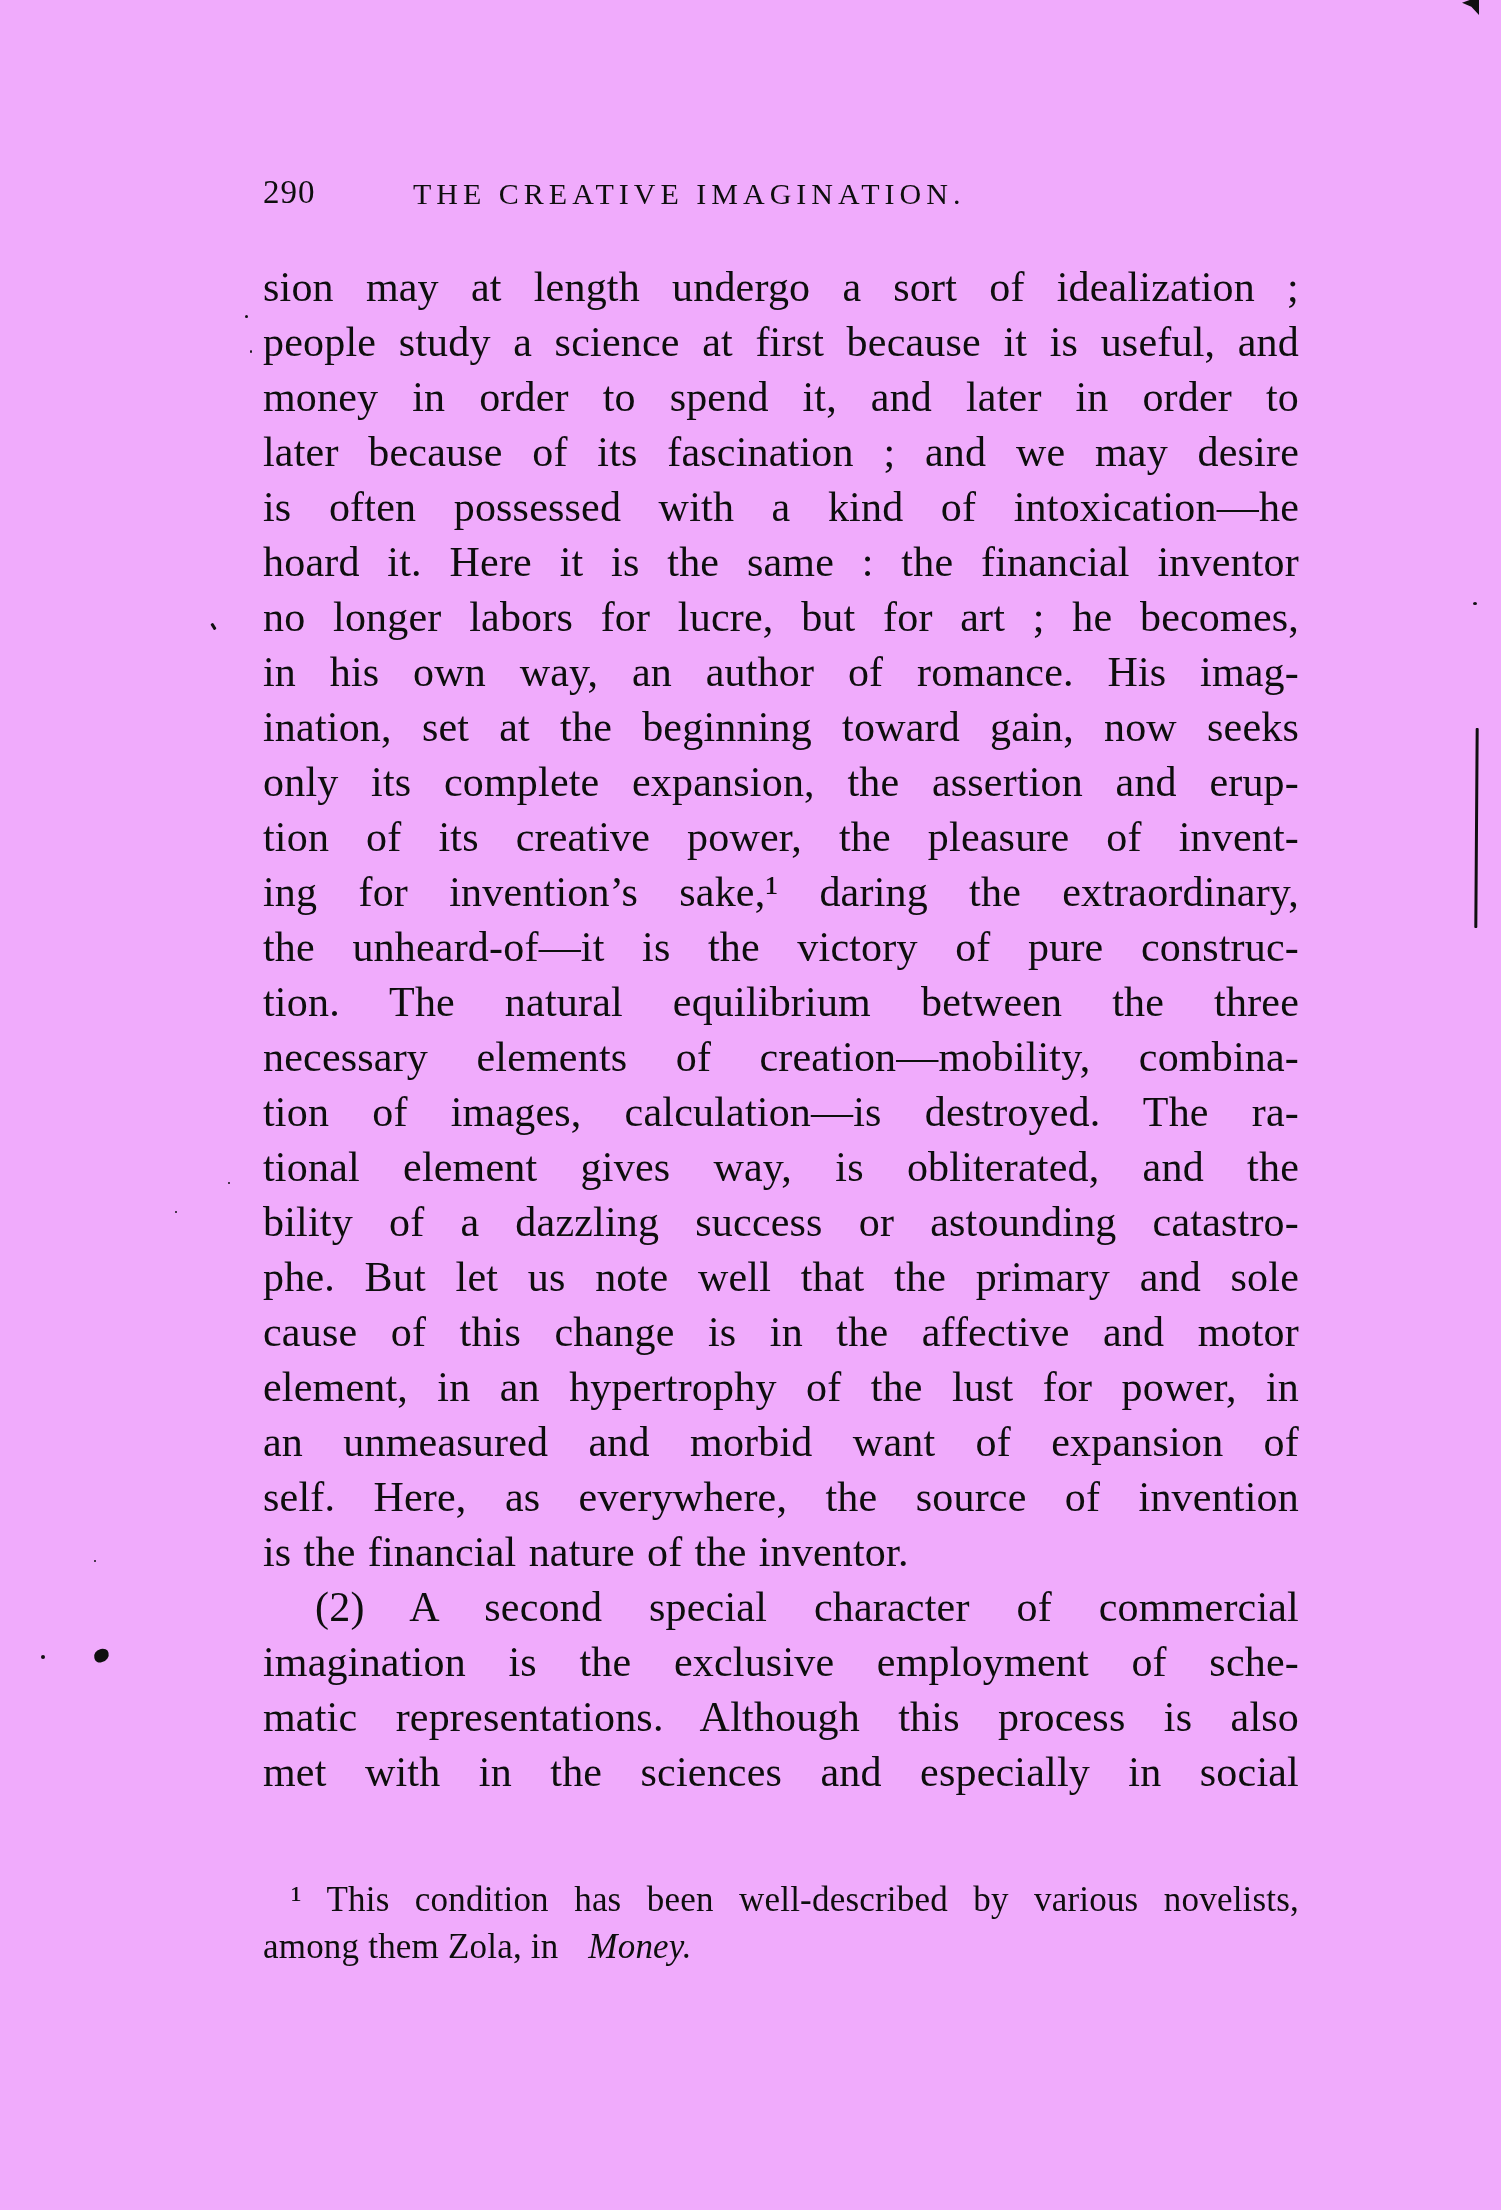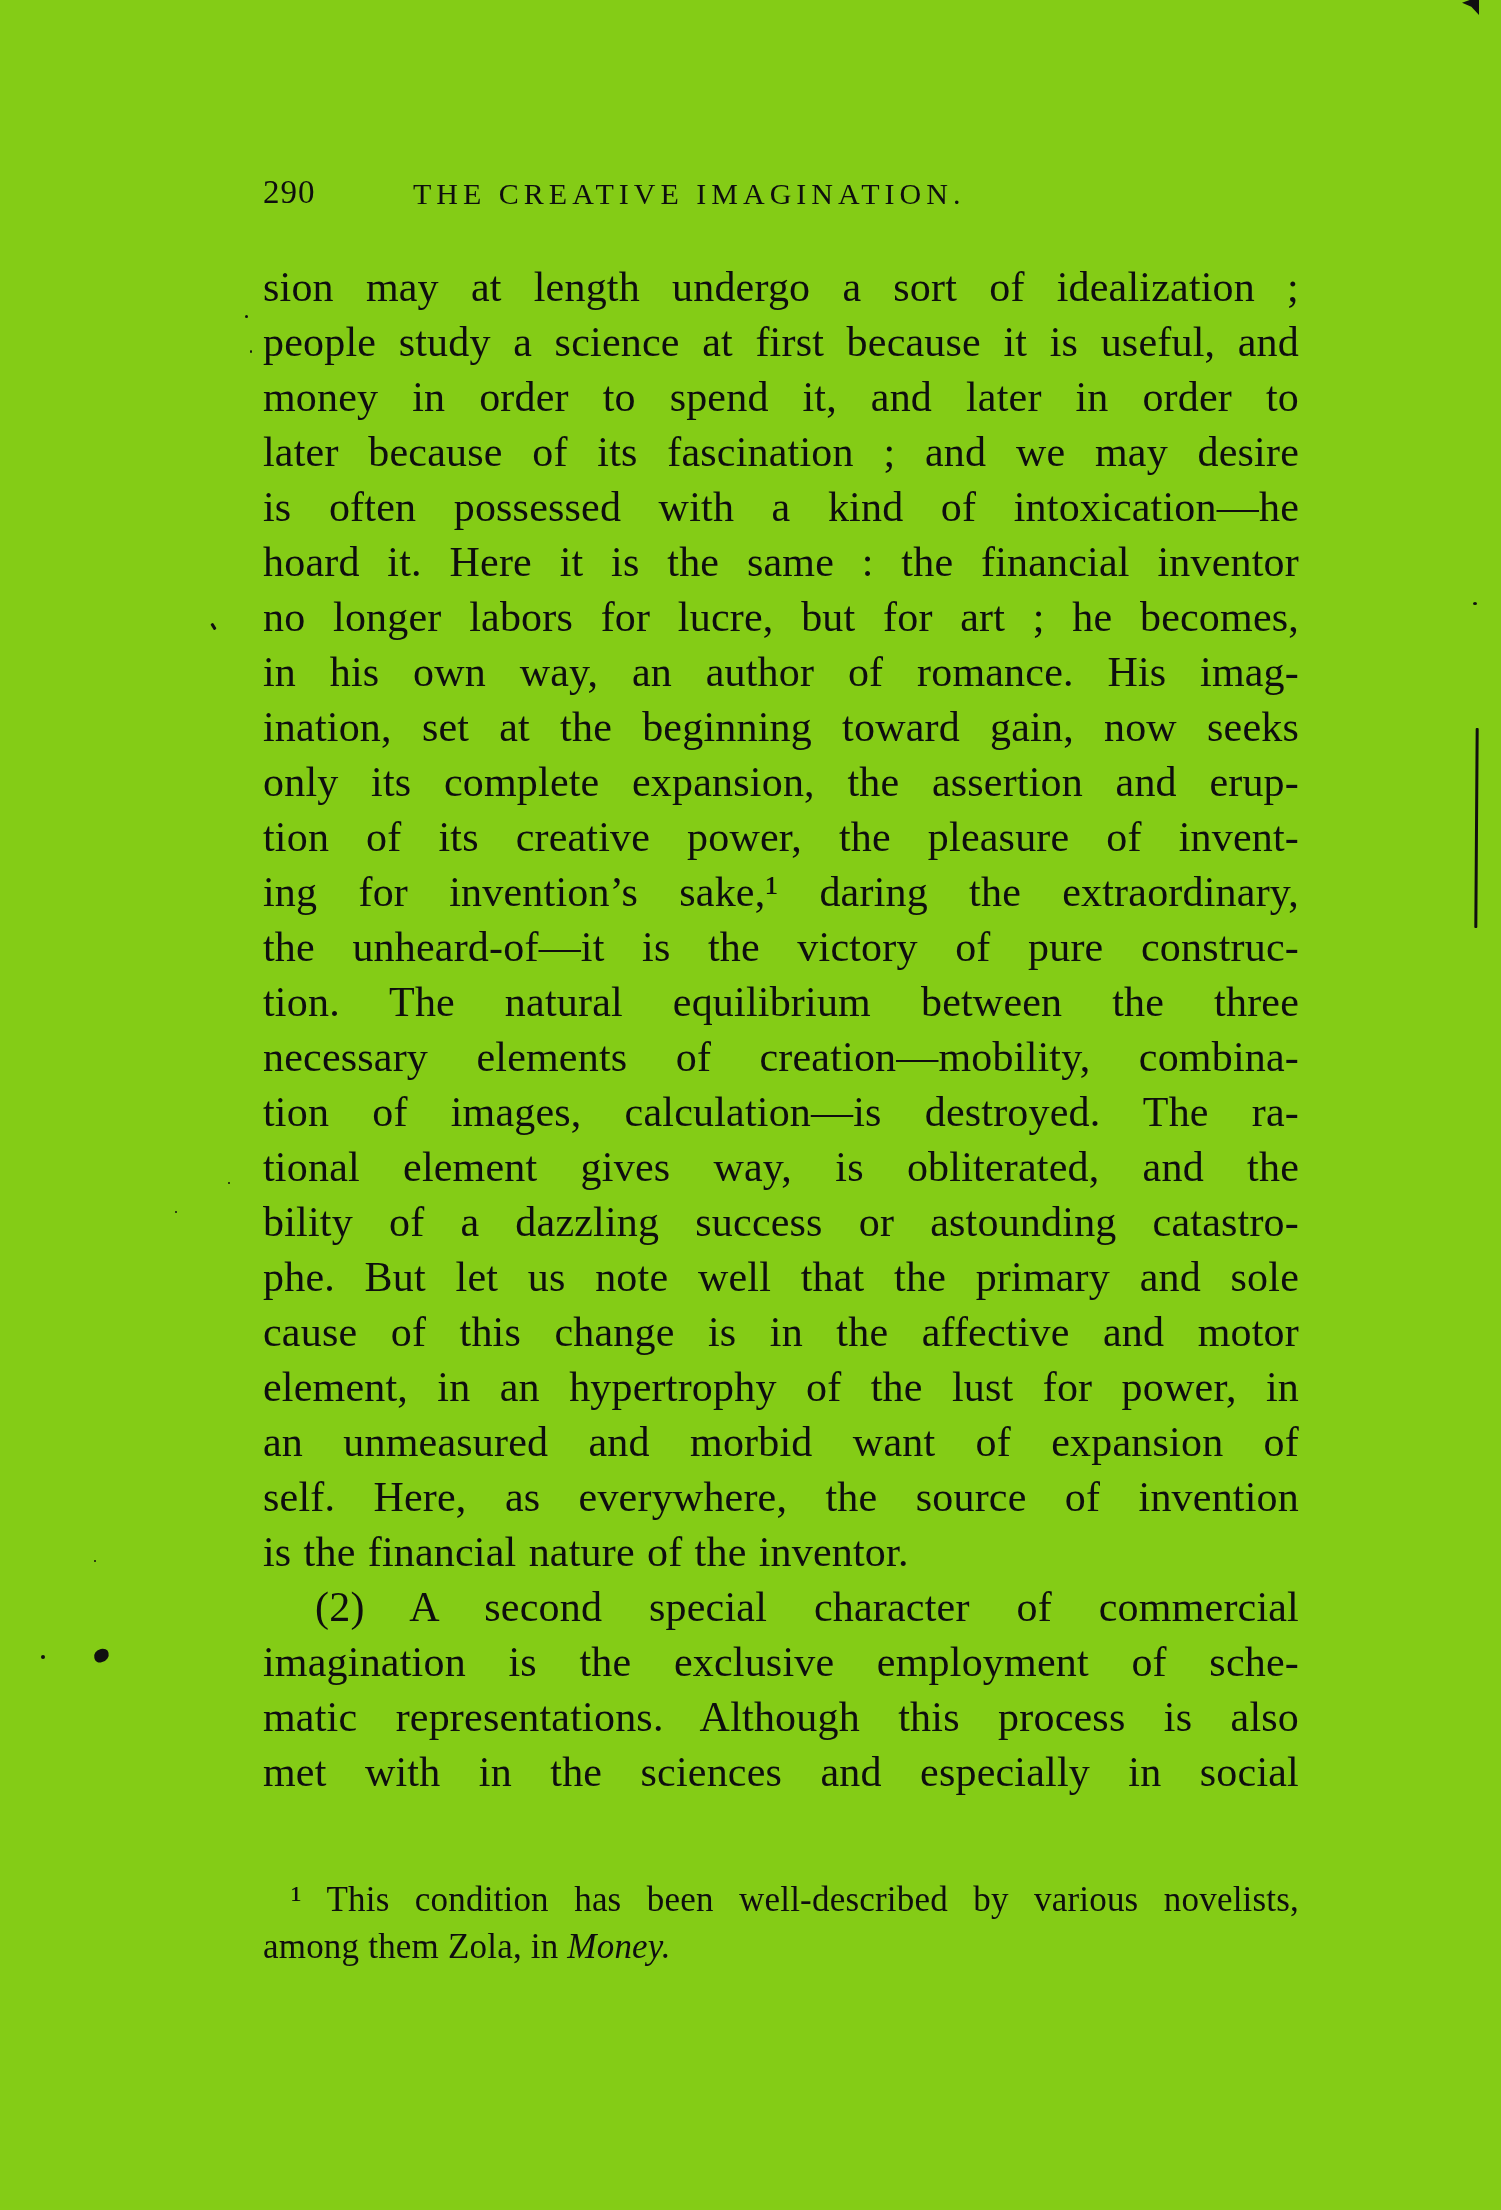--- a/index.html
+++ b/index.html
@@ -1,20 +1,20 @@
 <!DOCTYPE html>
 <html><head>
 <meta charset="utf-8">
 <style>
   html,body { margin:0; padding:0; background:#e8e8e8; }
   .page {
     position:relative;
     width:1501px; height:2210px;
     margin:0 auto;
-    background:#84cc16;
+    background:#f0abfc;
     color:#0e0e0e;
     font-family:"Liberation Serif","DejaVu Serif",serif;
     overflow:hidden;
   }
   
   .pagenum {
     position:absolute; left:263px; top:176px;
     font-size:33px; line-height:33px; letter-spacing:1px;
   }
   .runhead {
@@ -32,21 +32,21 @@
   .line.short { text-align-last:left; }
   .line.indent { text-indent:52px; }
   
   .footnote {
     position:absolute; left:263px; top:1876px; width:1036px;
     font-size:35px; line-height:47px; letter-spacing:0.2px;
   }
   .fline { text-align:justify; text-align-last:justify; }
   .fline.short { text-align-last:left; }
   .fline.indent { text-indent:28px; }
-  .fline .it { font-style:italic; }
+  .fline .it { font-style:italic;margin-left:21px; }
   
   .mark { position:absolute; background:#101010; }
   .mark.dot { border-radius:50%; }
   .mark.bar { border-radius:1px; }
   .mark.blob { border-radius:55% 45% 60% 40%; }
   .mark.tick { border-radius:1px; }
   .mark.flag { clip-path:polygon(100% 0, 100% 100%, 55% 45%, 0 18%, 45% 0); }
 </style>
 </head>
 <body>

